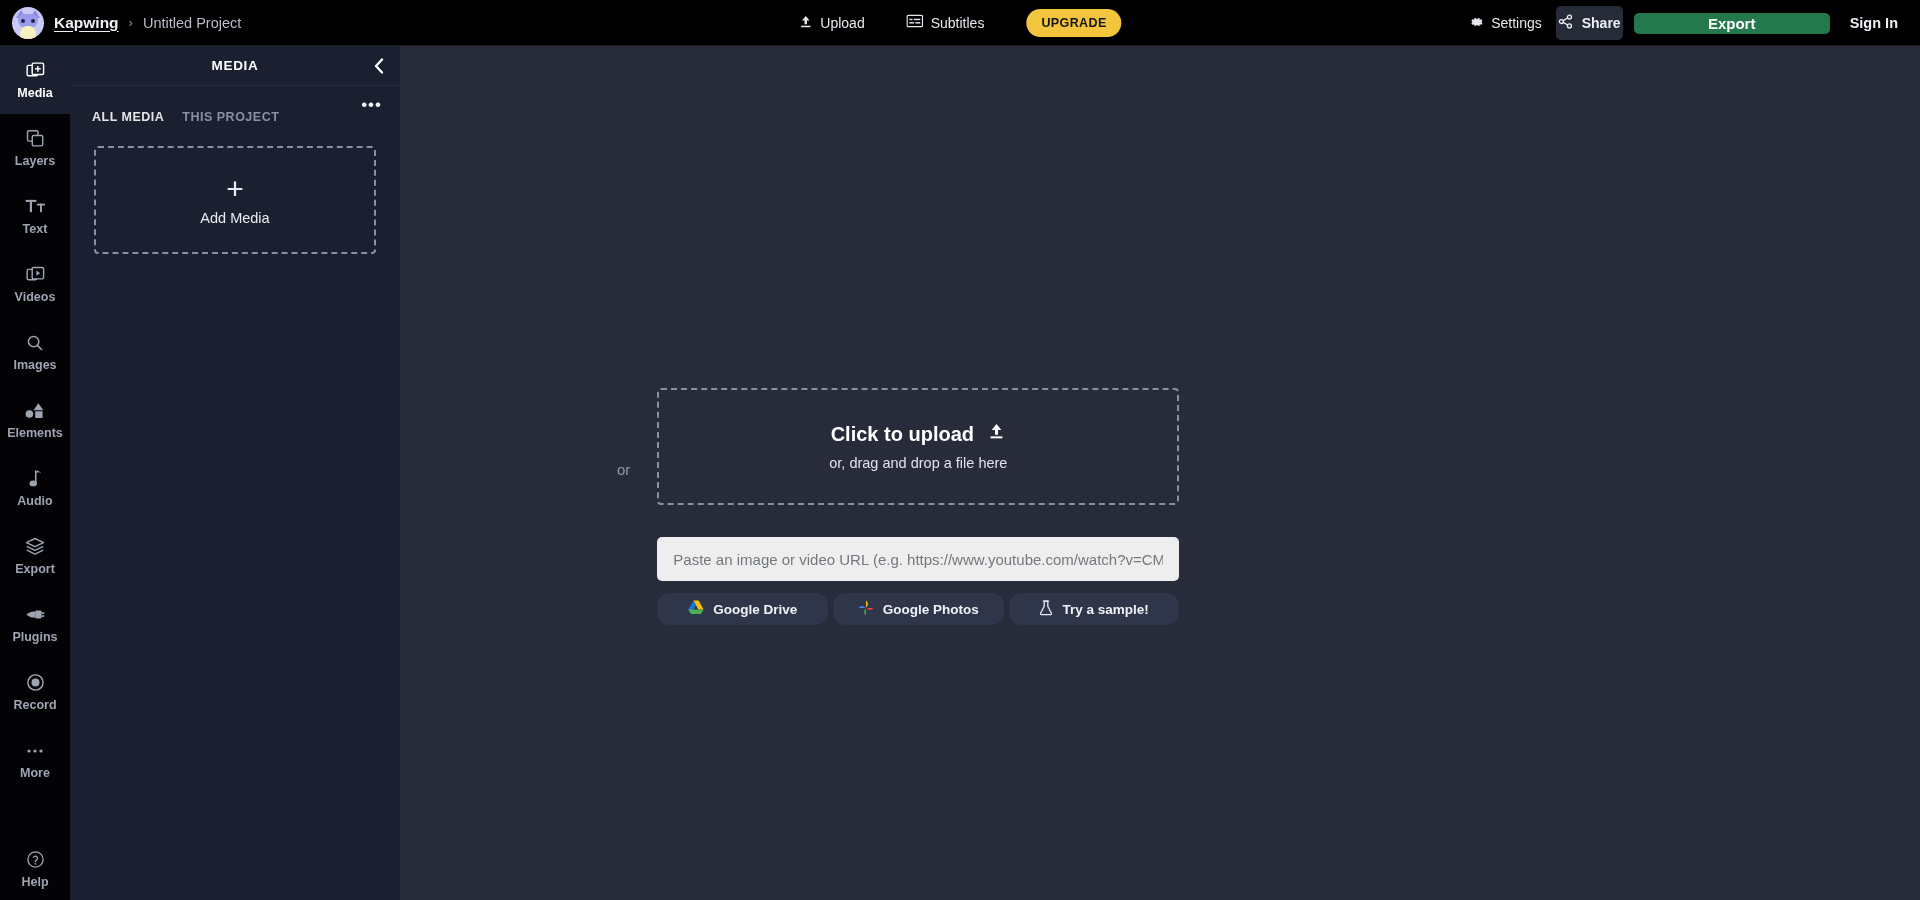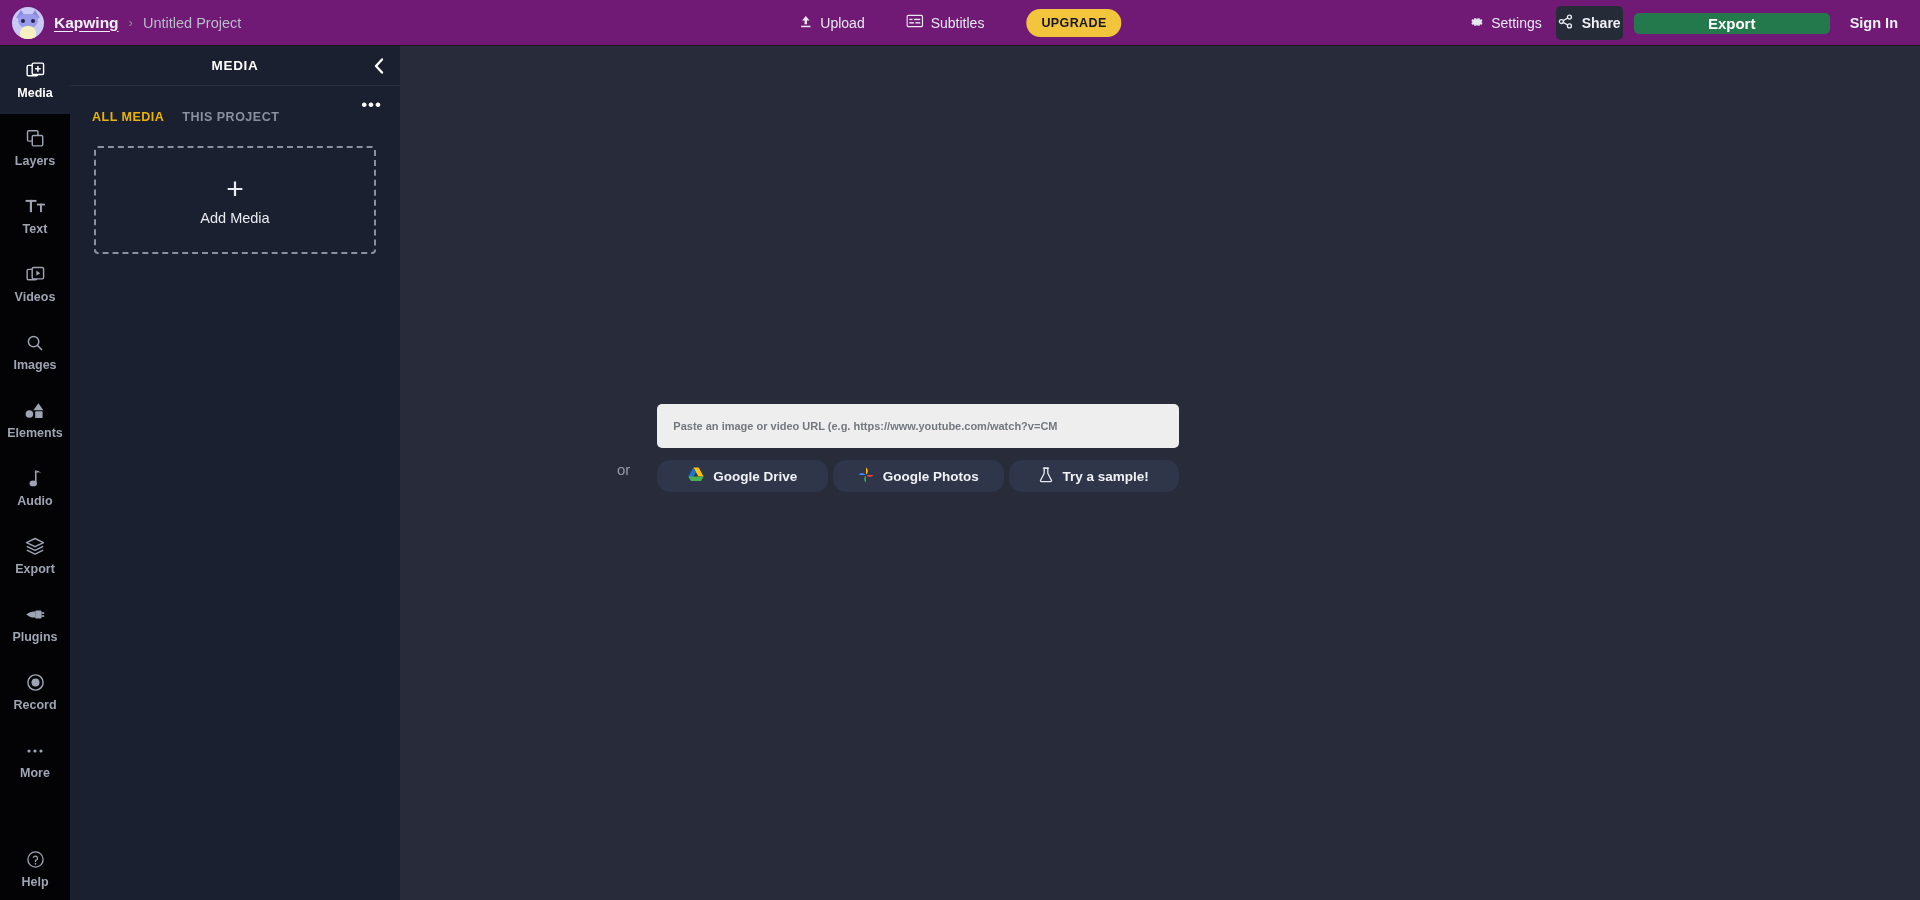--- a/index.html
+++ b/index.html
@@ -7,21 +7,21 @@
     width: 1920px; height: 900px;
     background: #282c3a;
     font-family: "Liberation Sans", sans-serif;
     overflow: hidden;
   }
 
   
   .topbar {
     position: absolute; top: 0; left: 0;
     width: 1920px; height: 46px;
-    background: #701a75;
+    background: #000000;
     display: flex; align-items: center;
     border-bottom: 1px solid #1a1a20;
     z-index: 20;
   }
   .brand { display: flex; align-items: center; padding-left: 12px; gap: 10px; }
   .logo-cat {
     width: 32px; height: 32px; border-radius: 50%;
     background: #c9c9f5; position: relative; overflow: hidden;
     flex-shrink: 0;
   }
@@ -135,21 +135,21 @@
     color: #ffffff; cursor: pointer; display: flex;
   }
   .panel-tabs {
     display: flex; align-items: flex-end; gap: 18px;
     padding: 24px 0 0 22px; position: relative;
   }
   .tab {
     font-size: 12.5px; font-weight: 700; letter-spacing: .5px;
     cursor: pointer; padding-bottom: 2px;
   }
-  .tab.active { color: #eab308; }
+  .tab.active { color: #e5e5e5; }
   .tab.inactive { color: #8b90a0; }
   .panel-more {
     position: absolute; right: 18px; top: 10px;
     color: #ffffff; font-size: 17px; letter-spacing: 1px;
     cursor: pointer; line-height: 1;
   }
   .dropzone {
     margin: 20px 24px 0 24px; height: 108px;
     border: 2px dashed #8b90a0; border-radius: 4px;
     display: flex; flex-direction: column;
@@ -191,26 +191,25 @@
     display: flex; flex-direction: column;
     align-items: center; justify-content: center; gap: 9px;
     cursor: pointer;
   }
   .ud-title {
     display: flex; align-items: center; gap: 13px;
     color: #ffffff; font-size: 20px; font-weight: 700;
   }
   .ud-sub { color: #dfe2ea; font-size: 14.5px; }
   .url-input {
-    margin-top: 16px; height: 44px;
+    margin-top: 32px; height: 44px;
     background: #eeeeee; border: none; border-radius: 5px;
-    padding: 0 16px; font-size: 11px; color: #333840;
+    padding: 0 16px; font-size: 15px; color: #333840;
     font-family: "Liberation Sans", sans-serif;
     outline: none;
-    font-weight: bold;
   }
   .url-input::placeholder { color: #73787f; }
   .svc-row { display: flex; gap: 5px; margin-top: 12px; }
   .svc-btn {
     flex: 1; height: 32px;
     background: #30364a; border: none; border-radius: 13px;
     display: flex; align-items: center; justify-content: center; gap: 9px;
     color: #f0f2f7; font-size: 13.5px; font-weight: 700;
     cursor: pointer; font-family: "Liberation Sans", sans-serif;
   }
@@ -448,20 +447,32 @@
 </div>
 
 <div class="canvas">
   <div class="center-wrap">
 
 
     <span class="or-text">or</span>
 
     <div class="upload-col">
 
+      <div class="upload-drop">
+        <div class="ud-title">
+          <span>Click to upload</span>
+          <span>
+            <svg width="19" height="19" viewBox="0 0 18 18" fill="none">
+              <path d="M9 2 L13.6 7.6 H10.4 V12.1 H7.6 V7.6 H4.4 Z" fill="#ffffff"></path>
+              <rect x="3.4" y="13.6" width="11.2" height="1.9" fill="#ffffff"></rect>
+            </svg>
+          </span>
+        </div>
+        <div class="ud-sub">or, drag and drop a file here</div>
+      </div>
 
       <input class="url-input" type="text" placeholder="Paste an image or video URL (e.g. https://www.youtube.com/watch?v=CM" style="">
 
       <div class="svc-row">
 
         <button class="svc-btn">
           <span>
             <svg width="16" height="15" viewBox="0 0 16 15">
               <path d="M5.4 0.6 L10.6 0.6 L15.6 9.4 L10.4 9.4 Z" fill="#ffc107"></path>
               <path d="M5.4 0.6 L0.4 9.4 L3 14 L8 5.2 Z" fill="#1976d2"></path>

